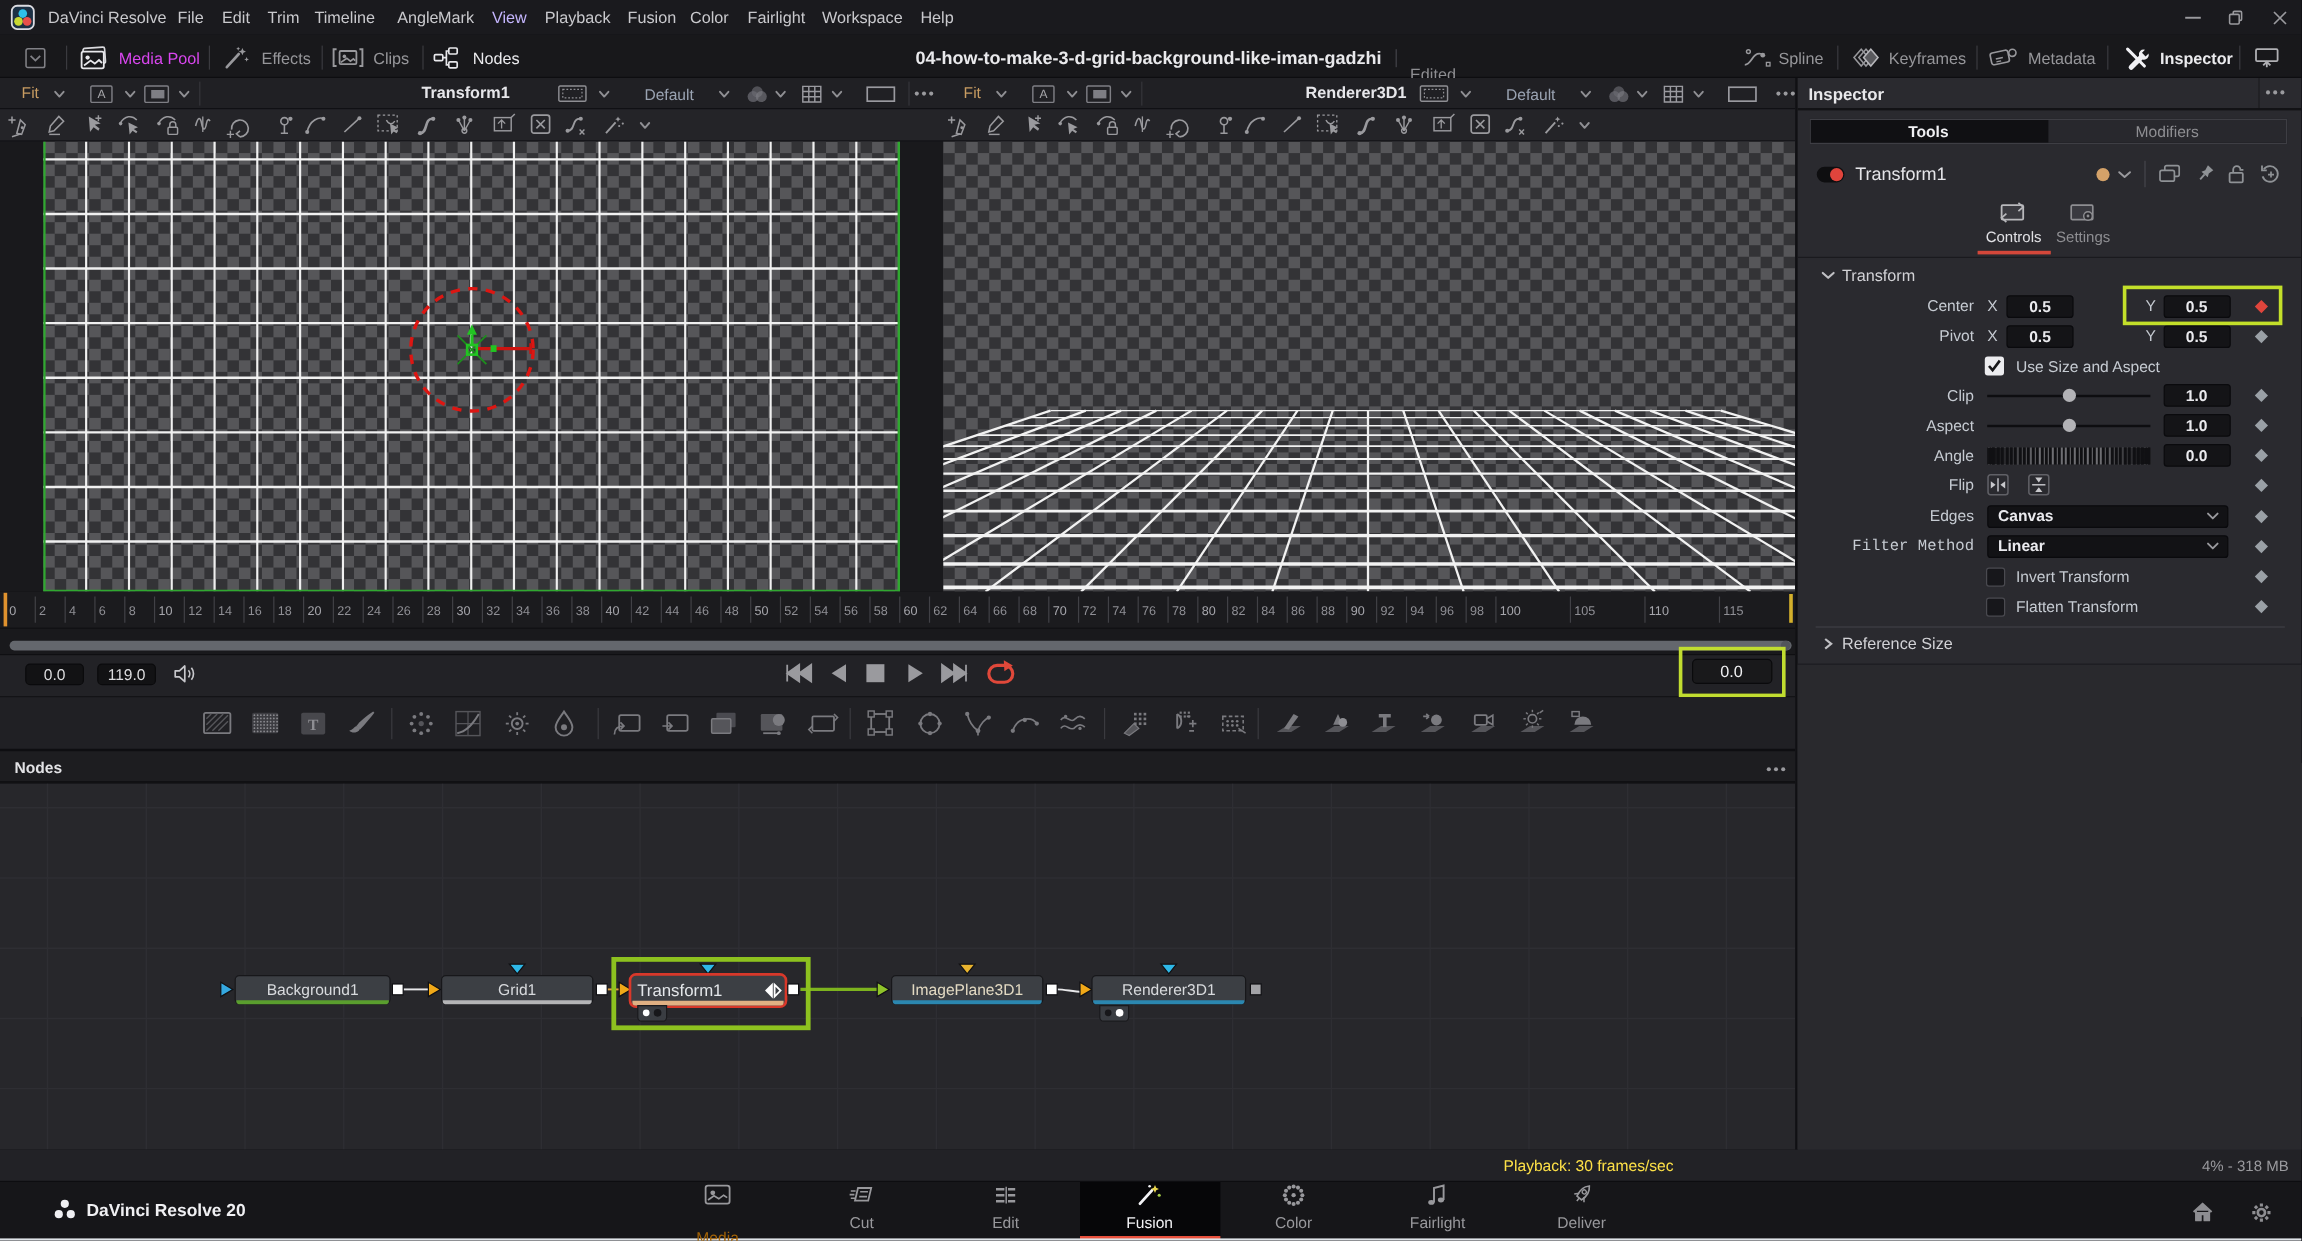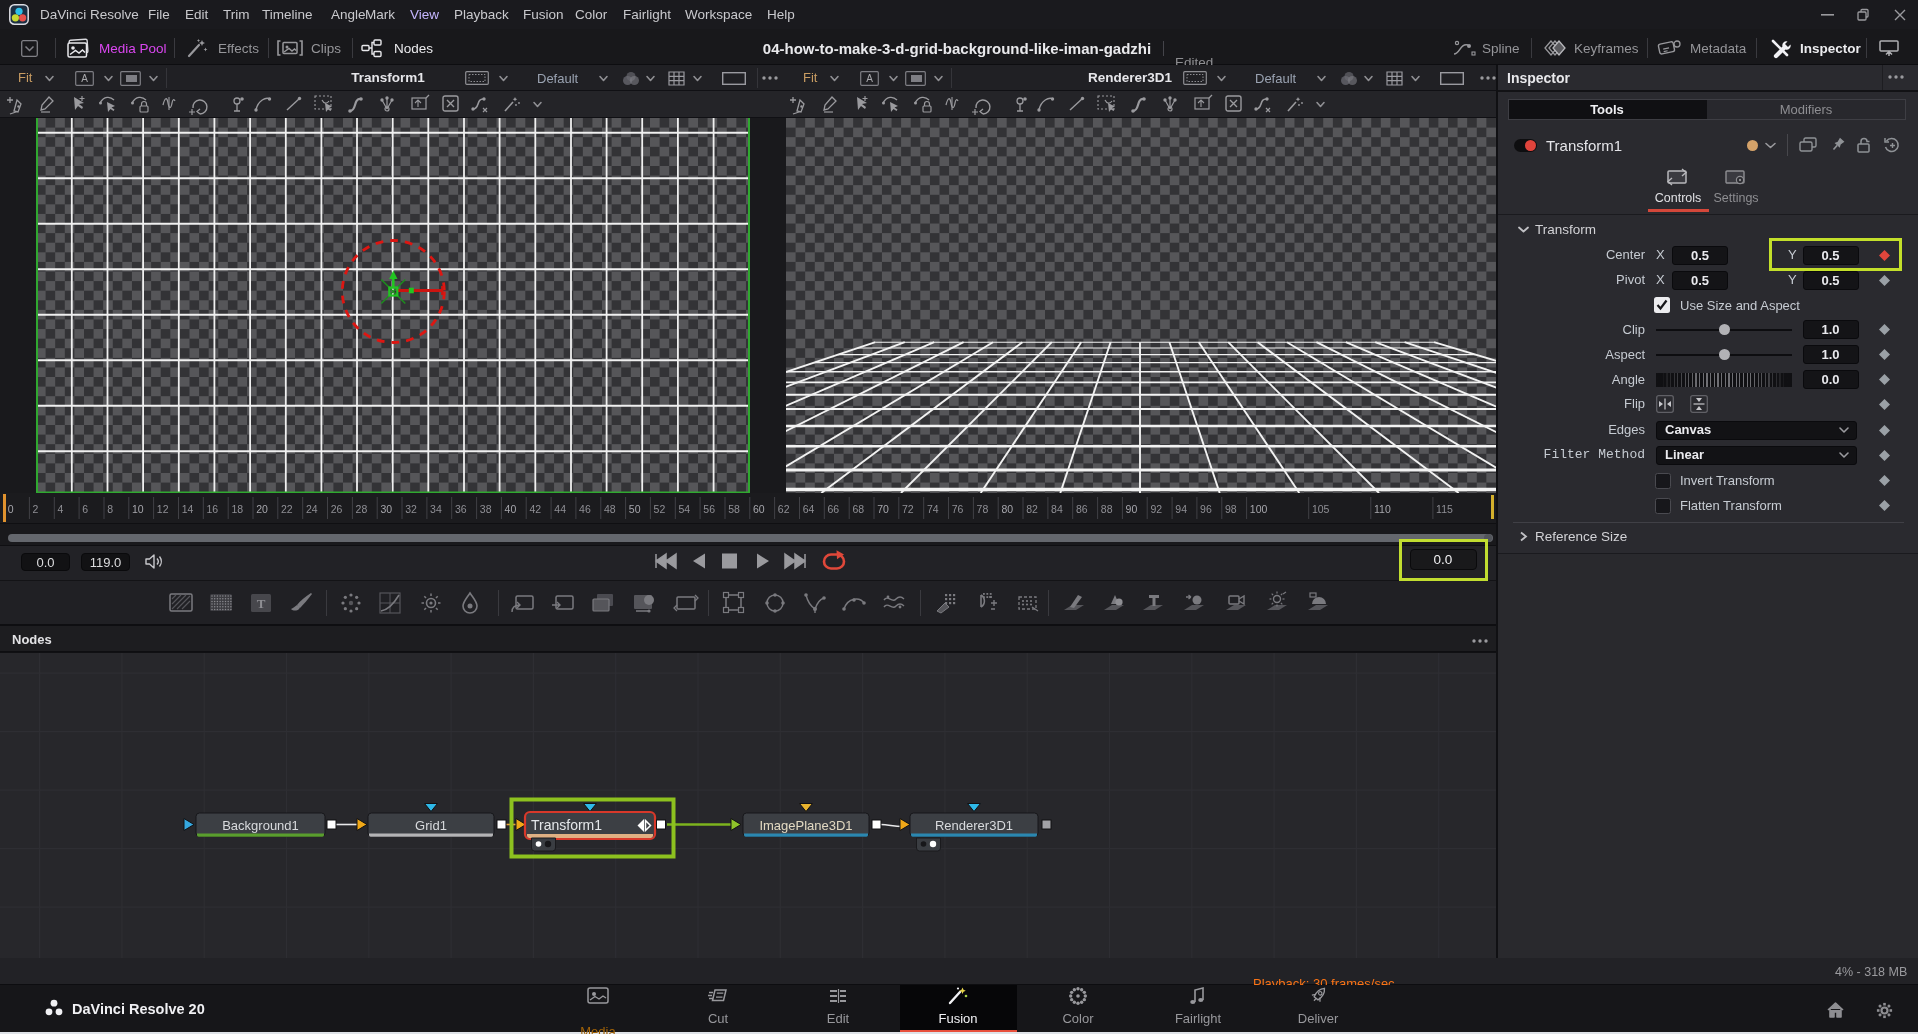--- a/index.html
+++ b/index.html
@@ -905,21 +905,21 @@
     <path d="M911 833.5 h126 v1.8 a2 2 0 0 1 -2 1.5 h-122 a2 2 0 0 1 -2 -1.5 z" fill="#2b87b0"></path>
     <text x="974.0" y="829.5" font-size="13" fill="#d8dadd" text-anchor="middle" font-family="Liberation Sans">Renderer3D1</text>
     <path d="M967.5 803.5 h13 l-6.5 8 z" fill="#2eb8e8" stroke="#101013" stroke-width="1"></path>
     <rect x="1042" y="820" width="9" height="9" fill="#a2a2a6" stroke="#101013" stroke-width="1"></rect>
     <path d="M916.5 838 h24 v10 a3 3 0 0 1 -3 3 h-18 a3 3 0 0 1 -3 -3 z" fill="#3a3d42" stroke="#1a1a1d" stroke-width="1"></path>
     <circle cx="923.5" cy="844" r="2.8" fill="#17171a"></circle>
     <circle cx="933.0" cy="844" r="3.2" fill="#ffffff"></circle>
     <rect x="511.5" y="799.5" width="162" height="57" fill="none" stroke="#8dc11f" stroke-width="4"></rect>
   </svg>
 <div style="position:absolute;left:0px;top:958px;width:1918px;height:27px;background:#222226;border-bottom:1px solid #0d0d10"></div>
-<div class="t" style="left:1253px;top:964px;font-size:13px;color:#f97316;font-weight:400;margin-top:12px;">Playback: 30 frames/sec</div>
+<div class="t" style="left:1253px;top:964px;font-size:13px;color:#fde047;font-weight:400;">Playback: 30 frames/sec</div>
 <div class="t" style="left:1835px;top:965px;font-size:12.5px;color:#9a9a9e;font-weight:400;">4% -  318 MB</div>
 <div style="position:absolute;left:0px;top:985px;width:1918px;height:49px;background:#161619"></div>
 <svg style="left:42px;top:996px" width="24" height="24" viewBox="0 0 24 24">
     <circle cx="12" cy="7.2" r="3.4" fill="#f0f0f3"></circle>
     <circle cx="7" cy="15.8" r="3.4" fill="#f0f0f3"></circle>
     <circle cx="17" cy="15.8" r="3.4" fill="#f0f0f3"></circle>
   </svg>
 <div class="t" style="left:72px;top:1001px;font-size:14.5px;color:#f0f0f3;font-weight:700;">DaVinci Resolve 20</div>
 <div style="position:absolute;left:900px;top:985px;width:117px;height:46px;background:#060608"></div>
 <div style="position:absolute;left:900px;top:1029.5px;width:117px;height:3px;background:#e8503c"></div>

